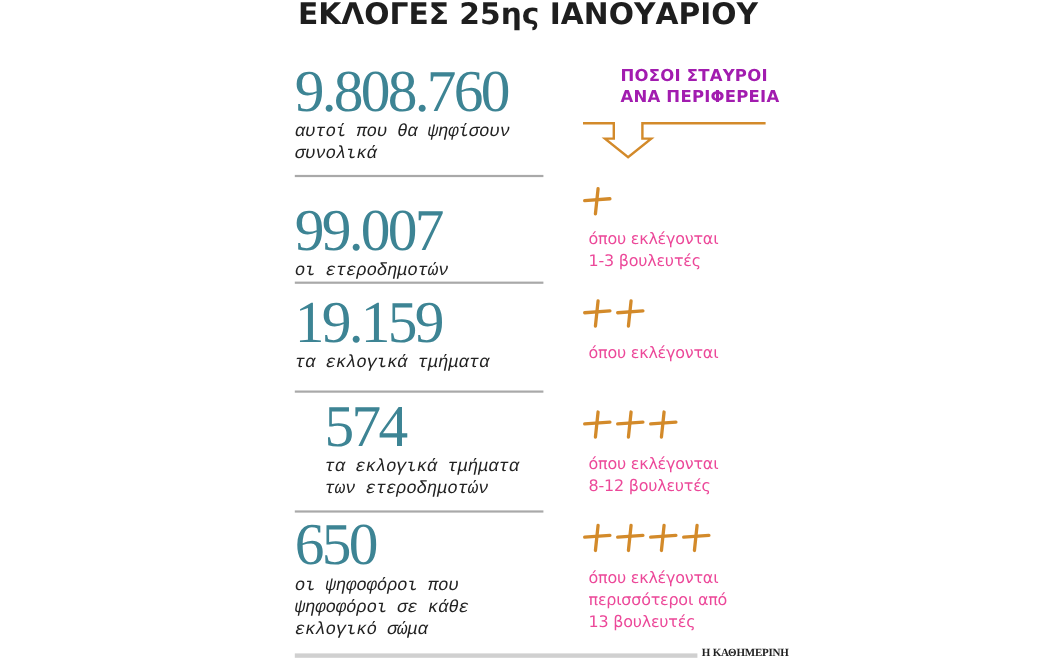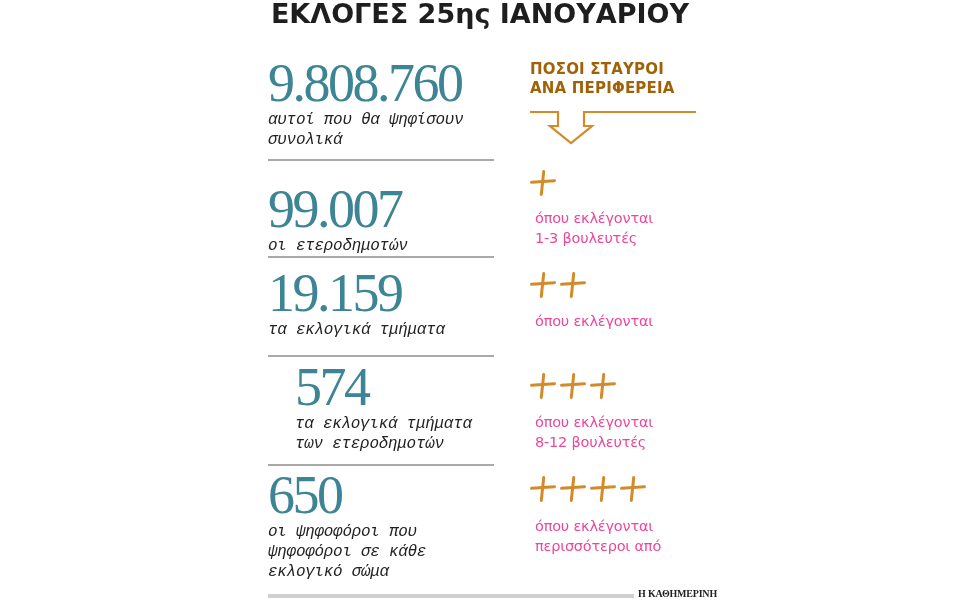--- a/index.html
+++ b/index.html
@@ -13,23 +13,23 @@
   .big {
     font-family:"Liberation Serif", serif; font-size:54px; color:#3d8494;
     line-height:50px; letter-spacing:-2.5px;
   }
   .desc {
     font-family:Liberation Mono, monospace; font-style:italic; font-size:16px;
     color:#222; line-height:20px; margin-top:2px; letter-spacing:-0.3px;
   }
   .sep { position:absolute; left:268px; width:226px; height:2px; background:#a9a9a9; }
   .rhead {
-    position:absolute; left:530px; top:60px;
+    position:absolute; left:564px; top:60px;
     font-family:"DejaVu Sans", sans-serif; font-weight:bold; font-size:15px;
-    line-height:19px; color:#a16207; letter-spacing:0.2px;
+    line-height:19px; color:#a21caf; letter-spacing:0.2px;
   }
   .arrow { position:absolute; left:528px; top:104px; }
   .crosses { position:absolute; left:530px; }
   .cross { display:inline-block; width:26px; height:26px; position:relative; margin-right:4px; }
   .cross::before, .cross::after {
     content:""; position:absolute; background:#d38a2a; border-radius:2px;
   }
   .cross::before { left:0; top:10px; width:26px; height:3px; transform:rotate(-4deg); }
   .cross::after { left:11px; top:0; width:3px; height:26px; transform:rotate(6deg); }
   .rdesc {
@@ -125,16 +125,17 @@
   <div>όπου εκλέγονται</div>
   <div>8-12 βουλευτές</div>
 </div>
 
 <div class="crosses" style="top:476px;">
   <span class="cross"></span><span class="cross"></span><span class="cross"></span><span class="cross"></span>
 </div>
 <div class="rdesc" style="top:516px;">
   <div>όπου εκλέγονται</div>
   <div>περισσότεροι από</div>
+  <div>13 βουλευτές</div>
 </div>
 
 <div class="footer-line"></div>
 <div class="brand">Η ΚΑΘΗΜΕΡΙΝΗ</div>
 
 </body></html>

